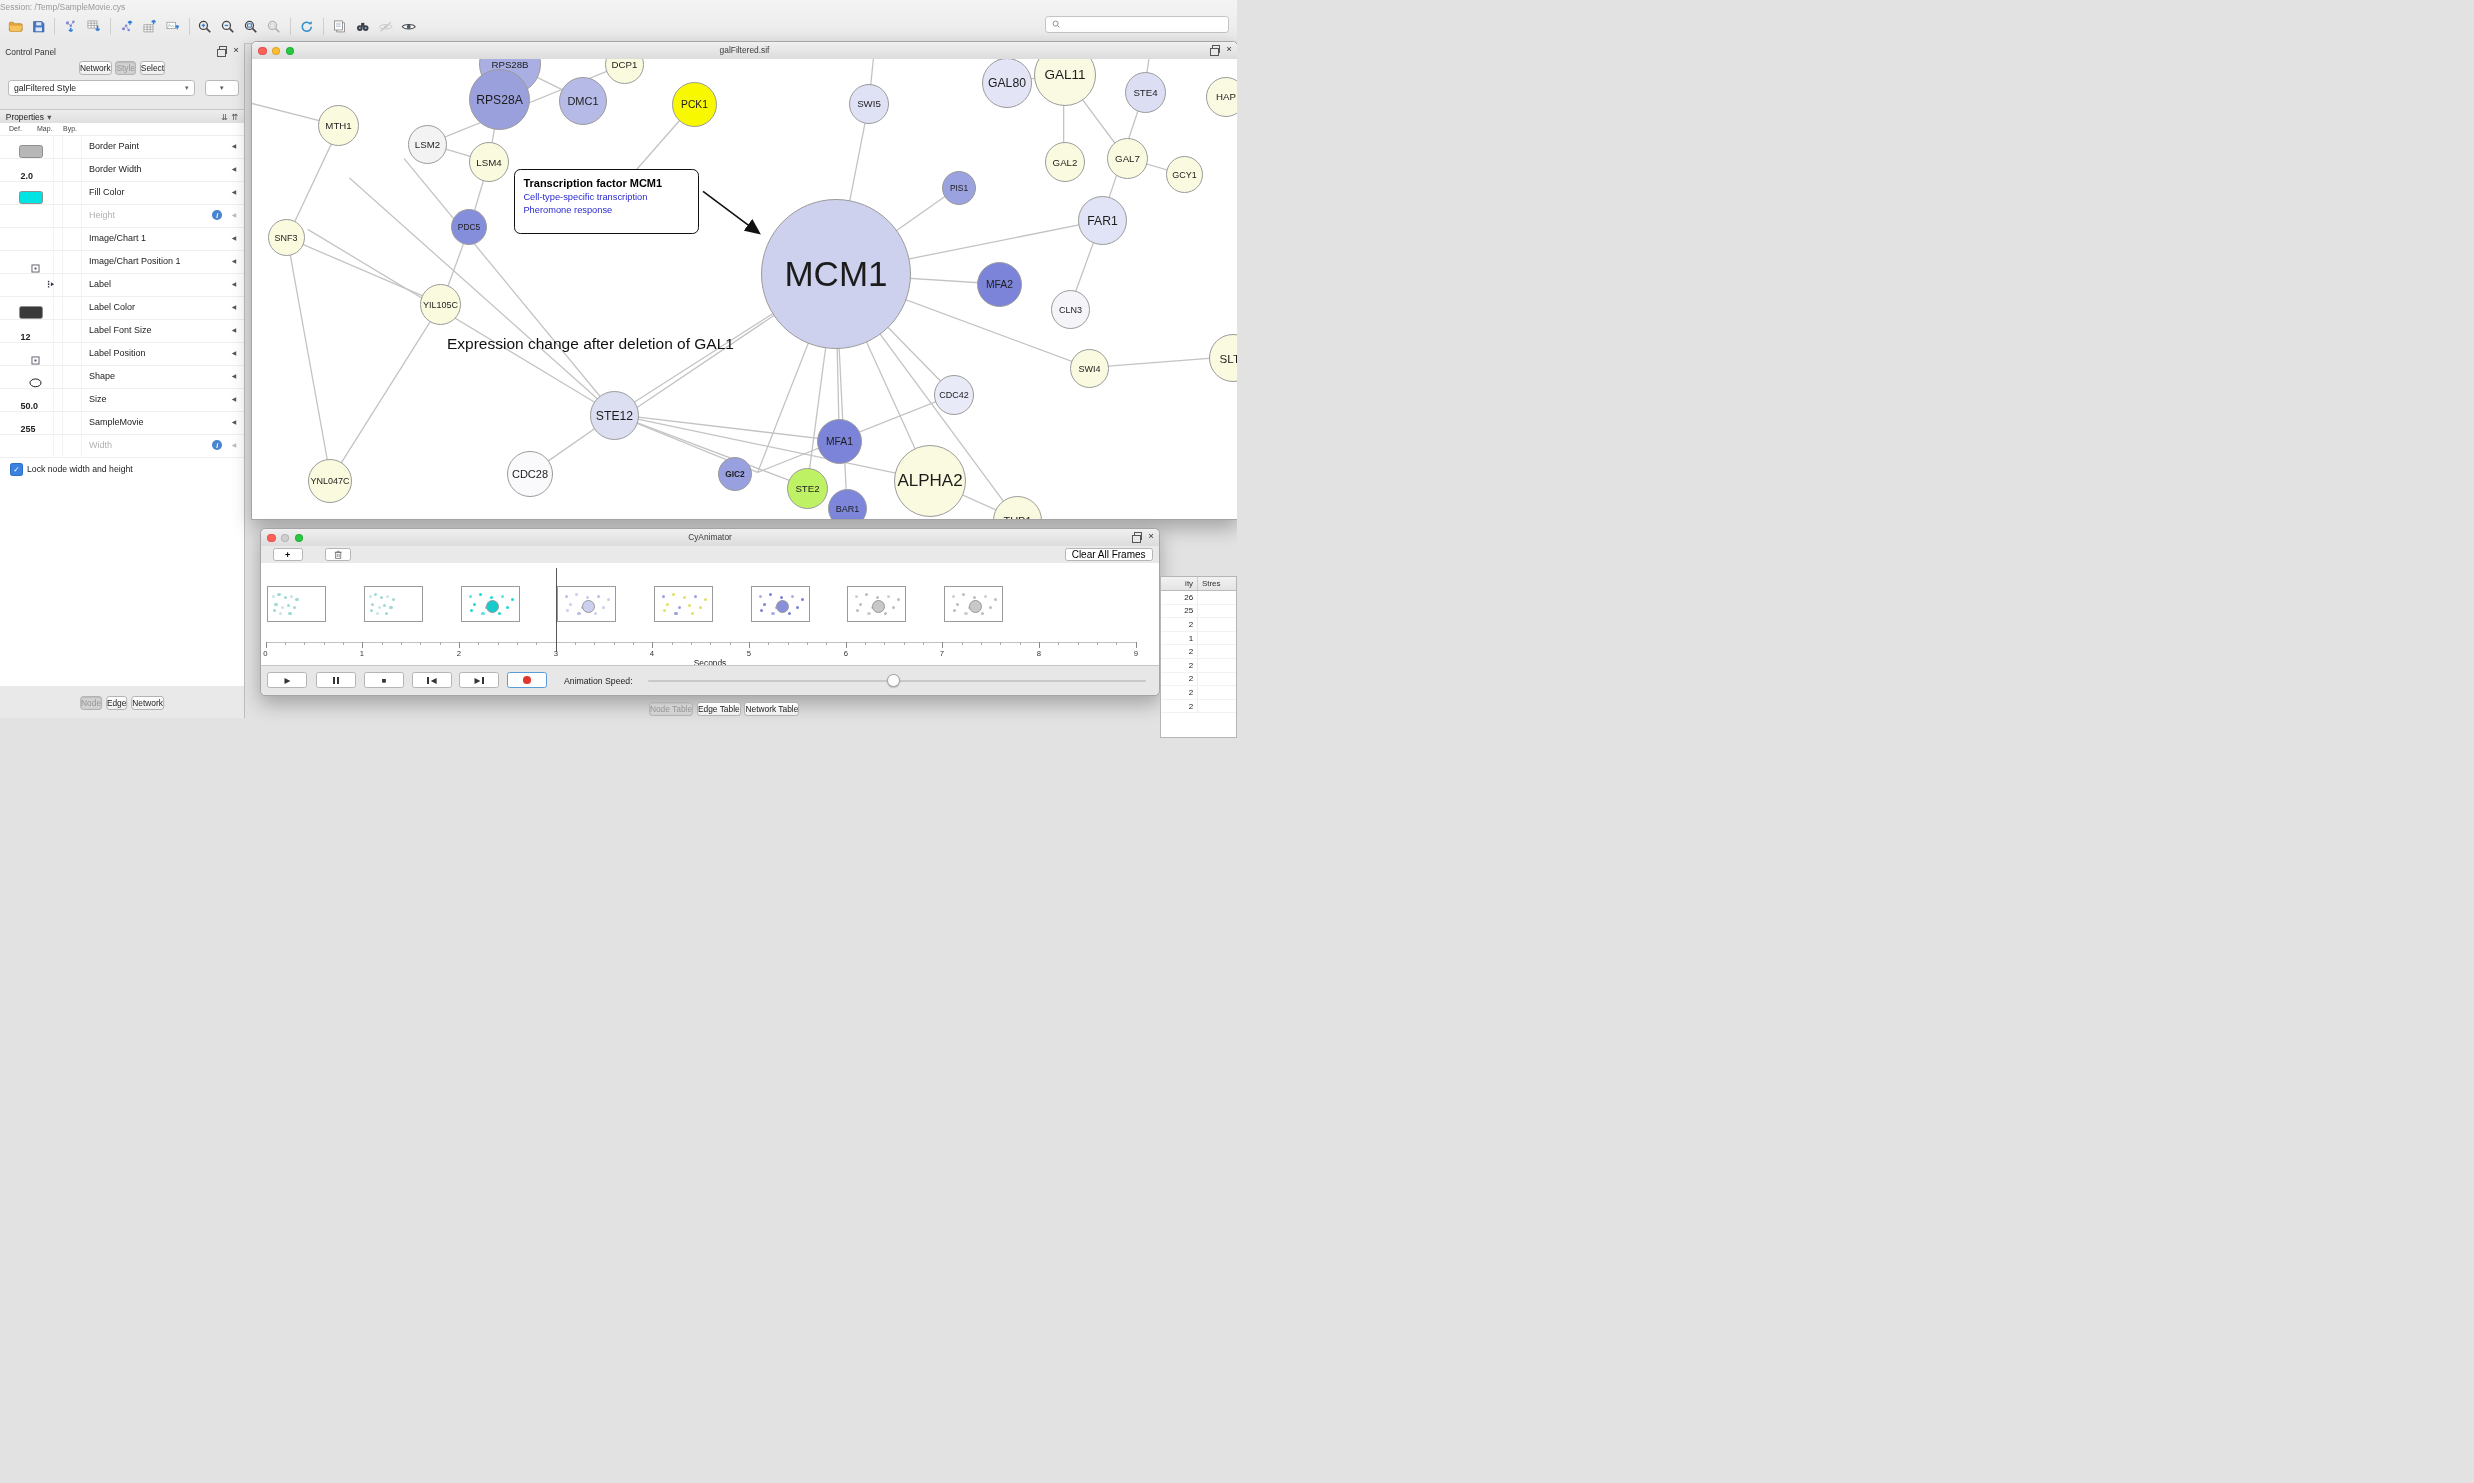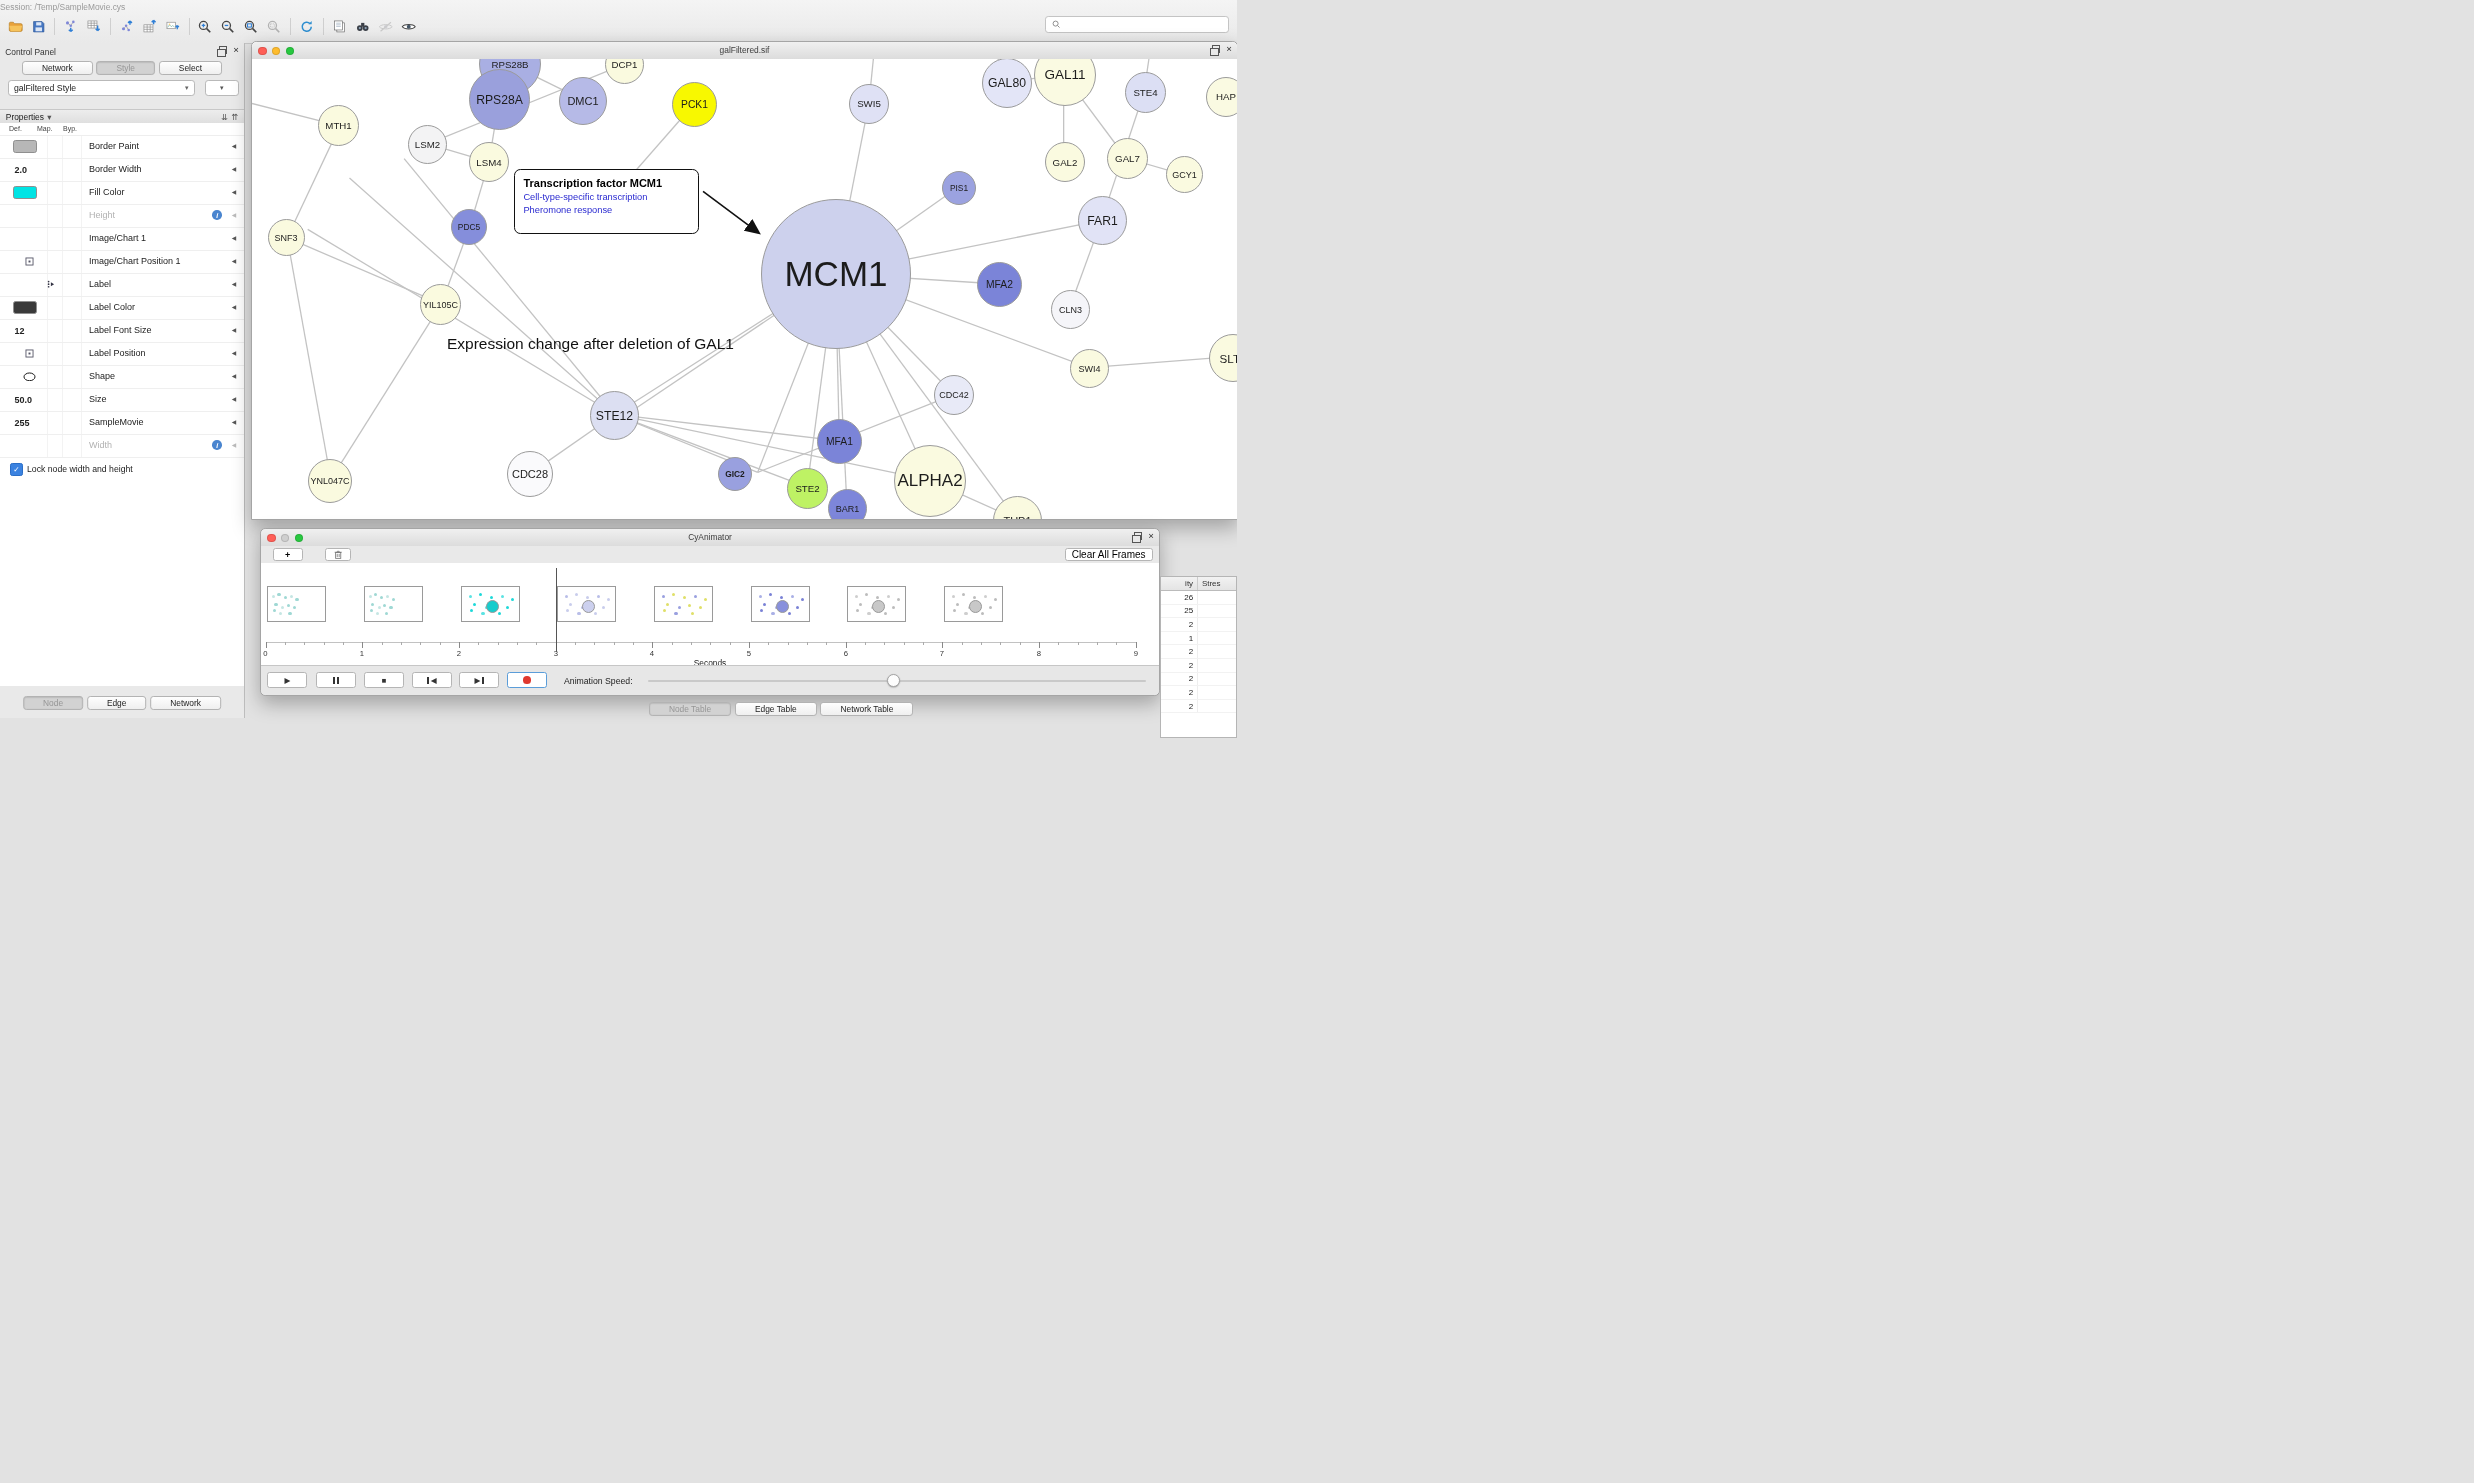--- a/index.html
+++ b/index.html
@@ -26,42 +26,42 @@
   
   .control-panel{position:absolute;left:0;top:43px;width:245px;height:675px;
                  background:#e9e9e9;border-right:0.6px solid #bdbdbd;box-sizing:border-box}
   .cp-title{position:absolute;left:5.2px;top:3.9px;font-size:8.4px;color:#333}
   .winbtns{position:absolute;right:5.2px;top:3.2px;display:flex;gap:5.8px;align-items:center;color:#555}
   .float-ic{width:6.4px;height:5.8px;border:1px solid #555;display:inline-block;position:relative}
   .float-ic:after{content:"";position:absolute;left:-2.6px;top:1.9px;width:6.4px;height:5.8px;
                   border:1px solid #555;background:#e9e9e9}
   .close-ic{font-size:9.7px;line-height:8.4px;color:#333}
   .cp-tabs{position:absolute;left:50%;transform:translateX(-50%);top:18px;display:flex}
-  .seg-btn{height:13.5px;padding:0 19px;font-size:8.4px;border:0.6px solid #b3b3b3;
+  .seg-btn{height:13.5px;padding:0 0;font-size:8.4px;border:0.6px solid #b3b3b3;
            background:linear-gradient(#fefefe,#efefef);color:#222;border-radius:3.2px;margin:0 1.9px}
   .seg-btn.active{background:#d2d2d2;color:#969696;box-shadow:inset 0 0.6px 1.3px rgba(0,0,0,.18)}
   .style-row{position:absolute;left:7.7px;top:37px;right:6.4px;height:17px}
   .combo{position:absolute;left:0;top:0;width:187px;height:16px;background:#fff;
          border:0.6px solid #b9b9b9;border-radius:3.2px;font-size:8.7px;display:flex;
          align-items:center;padding:0 5.2px;box-sizing:border-box;justify-content:space-between}
   .combo .car{color:#666;font-size:7px}
   .menu-btn{position:absolute;left:197px;top:0;width:34px;height:16px;background:#fff;
             border:0.6px solid #b9b9b9;border-radius:3.2px;font-size:7px;color:#555}
   .props-header{position:absolute;top:66px;left:0;right:0;height:13.5px;
                 background:linear-gradient(#ededed,#dedede);border-top:0.6px solid #c8c8c8;
                 border-bottom:0.6px solid #c8c8c8;display:flex;align-items:center;
                 padding:0 5.8px;font-size:8.4px;gap:3.2px}
   .props-header .sp{flex:1}
   .props-header .chev{color:#555;font-size:8.4px}
   .props-body{position:absolute;top:80px;bottom:32px;left:0;right:0;background:#fff;overflow:hidden}
   .cols-header{height:11.6px;position:relative;font-size:7px;color:#444;border-bottom:0.6px solid #eee}
   .cols-header span{position:absolute;top:1.9px}
   .prop-row{height:22px;border-bottom:0.6px solid #efefef;position:relative;font-size:9px}
-  .prop-row .def{position:absolute;left:12px;top:0;width:35px;height:100%;display:flex;
-                 align-items:center;border-right:0.6px solid #f3f3f3}
+  .prop-row .def{position:absolute;left:18px;top:0;width:35px;height:100%;display:flex;
+                 align-items:flex-end;border-right:0.6px solid #f3f3f3}
   .prop-row .map{position:absolute;left:40px;top:0;width:22px;height:100%;display:flex;
                  align-items:center;justify-content:center;border-right:0.6px solid #f3f3f3}
   .prop-row .byp{position:absolute;left:62px;top:0;width:19.3px;height:100%;border-right:0.6px solid #f3f3f3}
   .prop-row .pname{position:absolute;left:89px;top:5.2px;color:#222}
   .prop-row .pname.dis{color:#b2b2b2}
   .prop-row .val{font-weight:bold;font-size:9px;padding-left:2.6px}
   .swatch{width:22px;height:11px;border-radius:2.6px;border:0.6px solid #8f8f8f;margin-left:1.3px}
   .info{position:absolute;right:22px;top:5.8px;width:9.7px;height:9.7px;border-radius:50%;
         background:#4a85cf;color:#fff;font-size:7px;font-weight:bold;display:flex;
         align-items:center;justify-content:center;font-style:italic}

